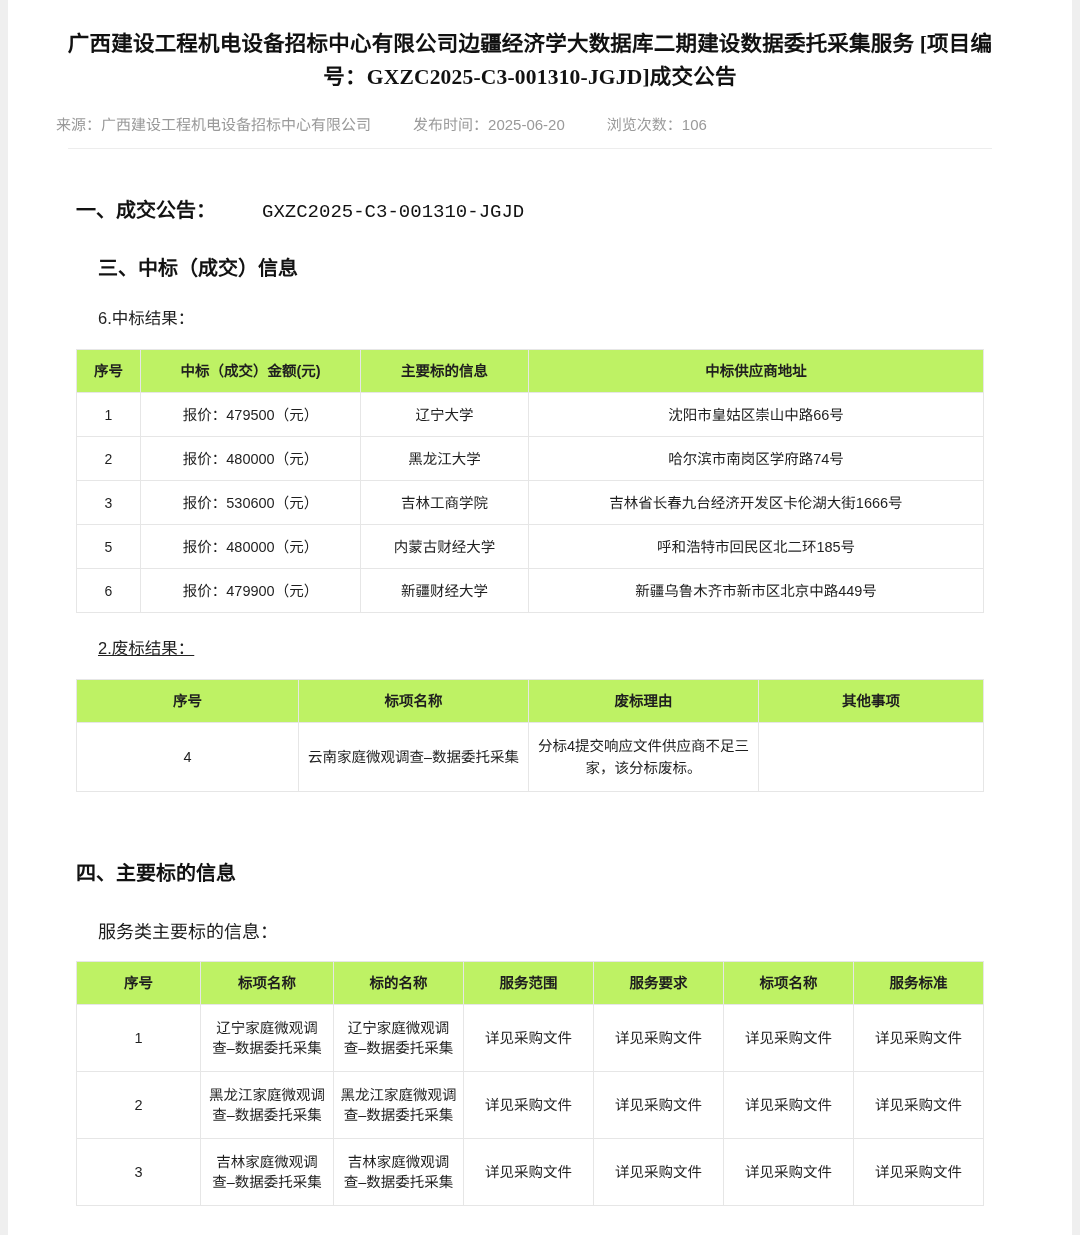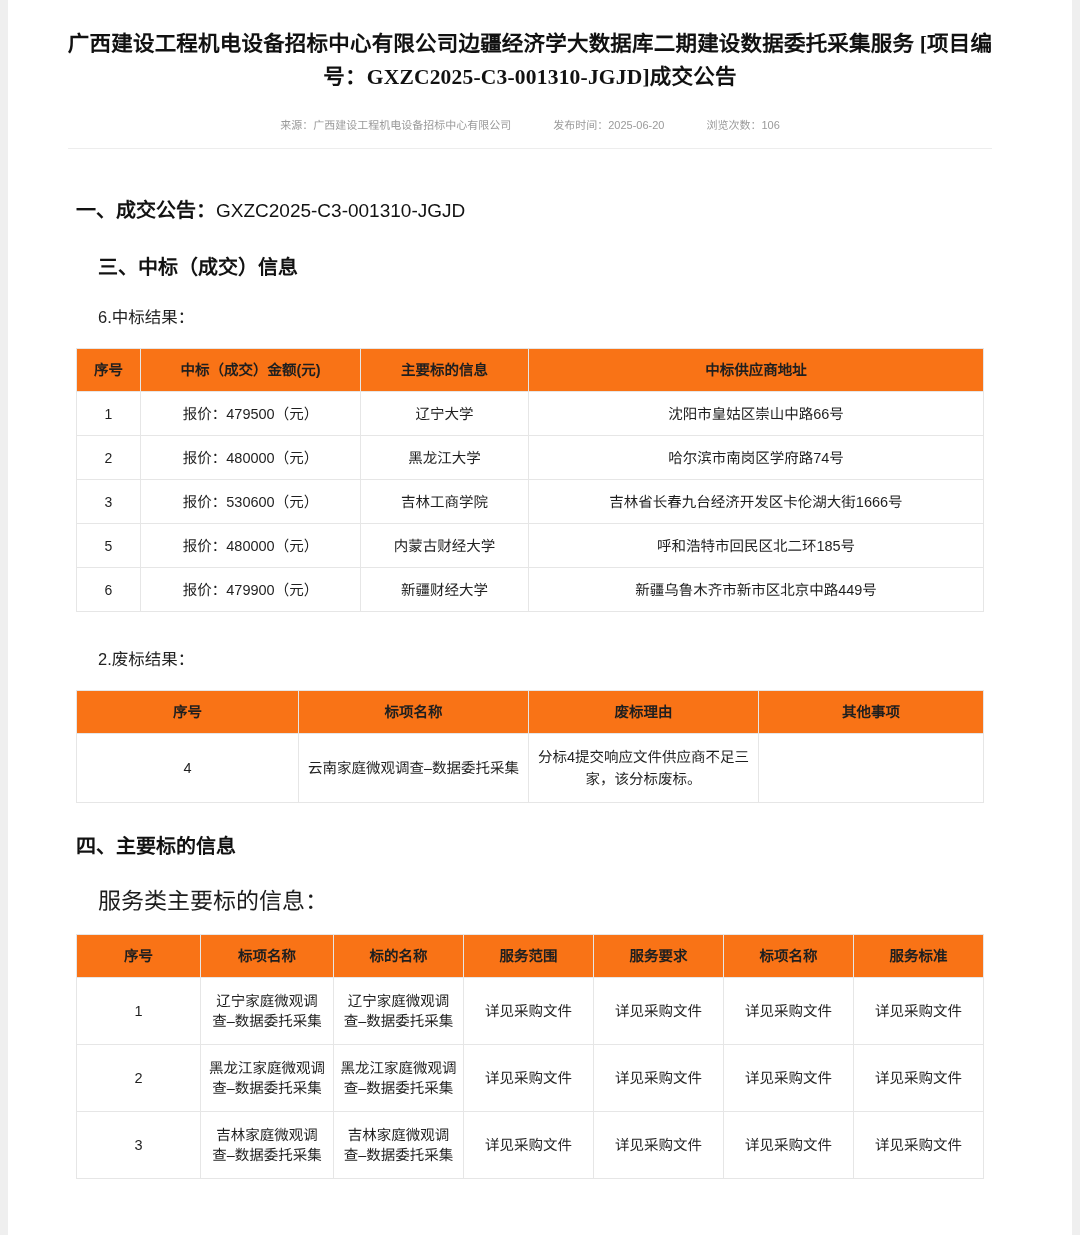--- a/index.html
+++ b/index.html
@@ -37,22 +37,21 @@
     line-height: 33px;
     text-align: center;
     color: #111111;
     letter-spacing: 0.2px;
     margin: 0;
     padding: 0 8px;
   }
   .doc-meta {
     margin-top: 22px;
     padding-bottom: 14px;
-    text-align: center;
-    font-size: 11px;
+    font-size: 15px;
     color: #9a9a9a;
     line-height: 18px;
     white-space: nowrap;
   }
   .doc-meta .meta-item { display: inline-block; }
   .doc-meta .meta-item + .meta-item { margin-left: 42px; }
   .doc-meta .meta-value { color: #9a9a9a; }
   .meta-rule {
     height: 1px;
     background: #ededed;
@@ -69,40 +68,41 @@
     font-weight: bold;
     color: #121212;
     line-height: 30px;
     margin: 0;
   }
   .section-heading .seq { letter-spacing: 0px; }
   .section-heading .inline-value {
     font-weight: normal;
   }
   .section-heading .serif-value {
-    font-family: Liberation Sans, sans-serif;
+    font-family: Liberation Mono, monospace;
     font-weight: normal;
     font-size: 19px;
+    margin-left: 46px;
   }
 
   .sec-1 { margin-top: 46px; }
   .sec-2 { margin-top: 25px; }
   .sec-3 { margin-top: 26px; margin-left: 22px; }
-  .sec-4 { margin-top: 28px; }
+  .sec-4 { margin-top: 66px; }
 
   .sub-label {
     font-size: 16.5px;
     color: #222222;
     line-height: 26px;
     margin: 22px 0 0 22px;
   }
-  .sub-label-2 { margin-top: 34px; }
+  .sub-label-2 { margin-top: 22px; text-decoration: underline; }
   .sub-label-big {
-    font-size: 23px;
-    margin: 21px 0 0 22px;
+    font-size: 18px;
+    margin: 29px 0 0 22px;
     color: #1c1c1c;
   }
 
   
   table.grid {
     border-collapse: collapse;
     table-layout: fixed;
     width: 907px;
     margin-top: 18px;
     background: #fff;
@@ -114,21 +114,21 @@
     vertical-align: middle;
     color: #1f1f1f;
     padding: 6px 6px;
     word-break: break-all;
     line-height: 20px;
   }
   table.grid th {
     font-weight: bold;
     font-size: 14.5px;
     height: 30px;
-    background: #f97316;
+    background: #bef264;
   }
   table.grid td {
     font-weight: normal;
     font-size: 14.5px;
   }
 
   
   .t1 { margin-top: 20px; }
   .t1 th, .t1 td { height: 31px; }
   .t1 .c-no     { width: 64px; }

